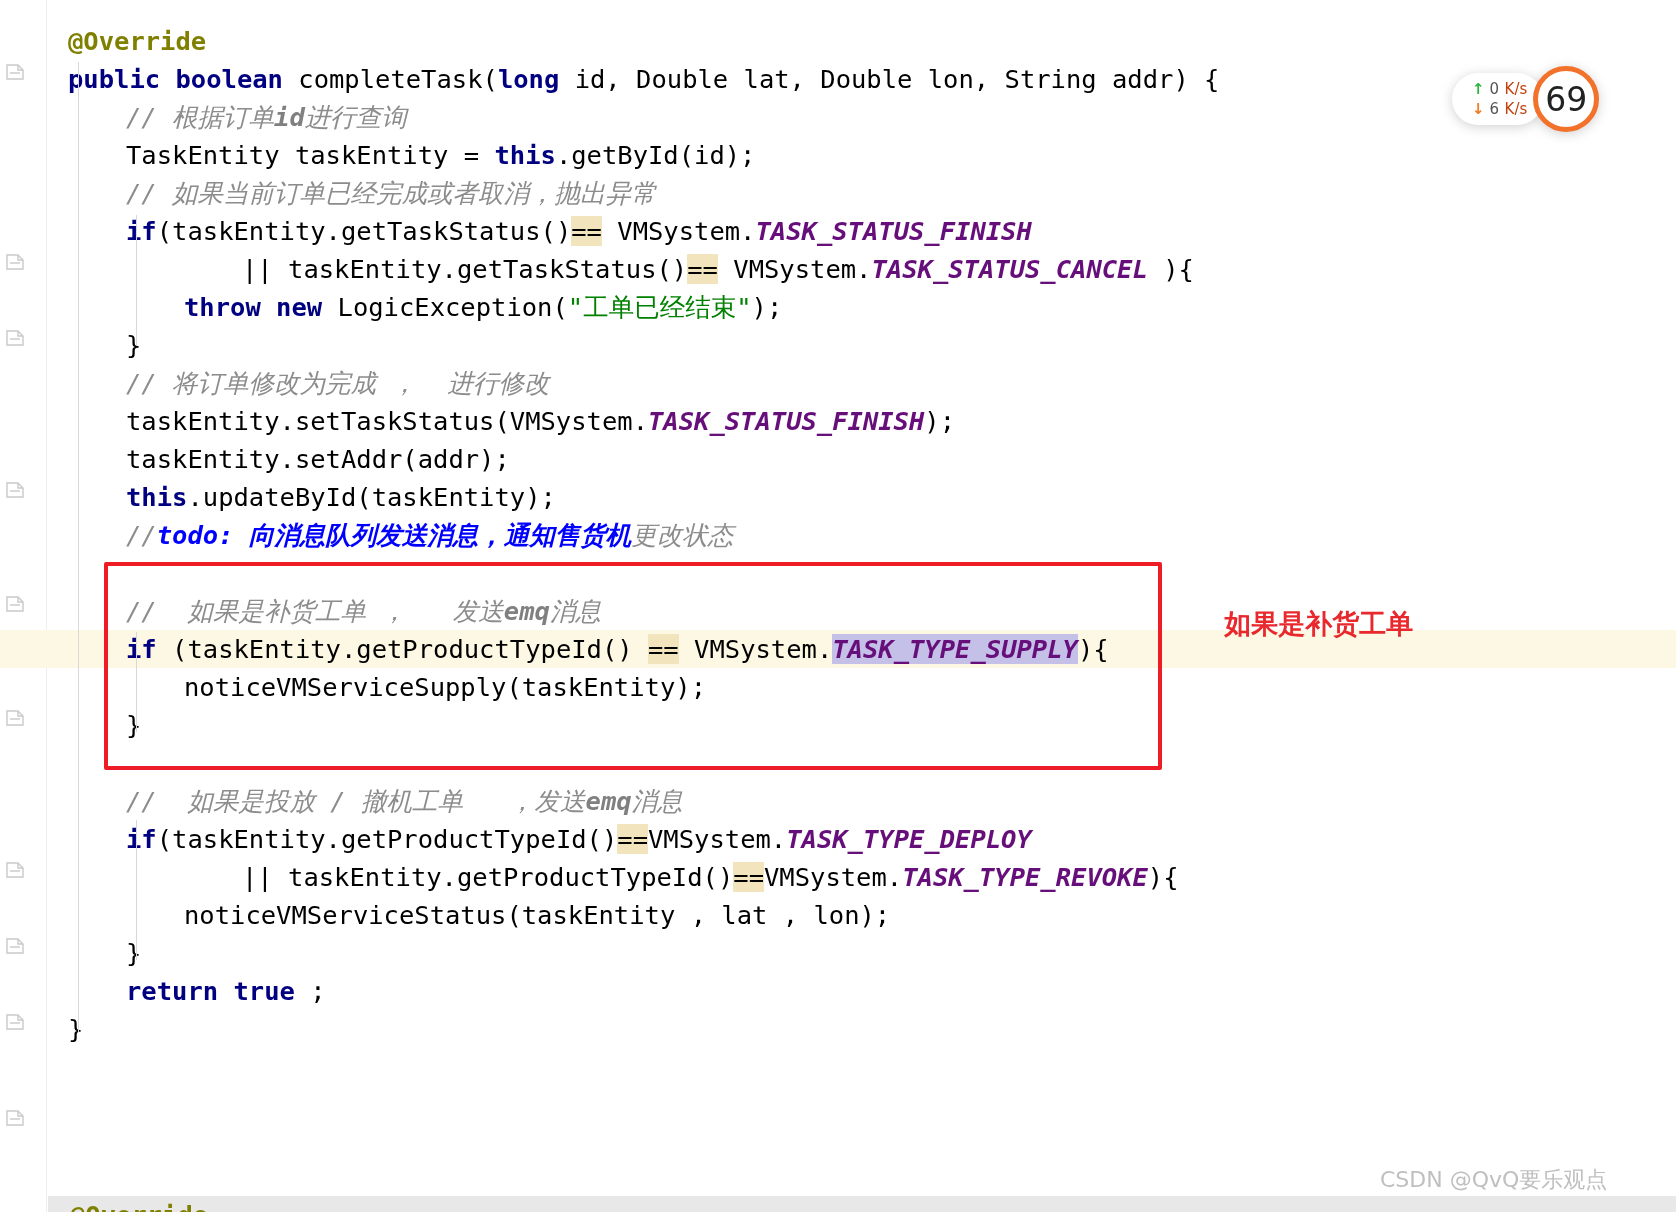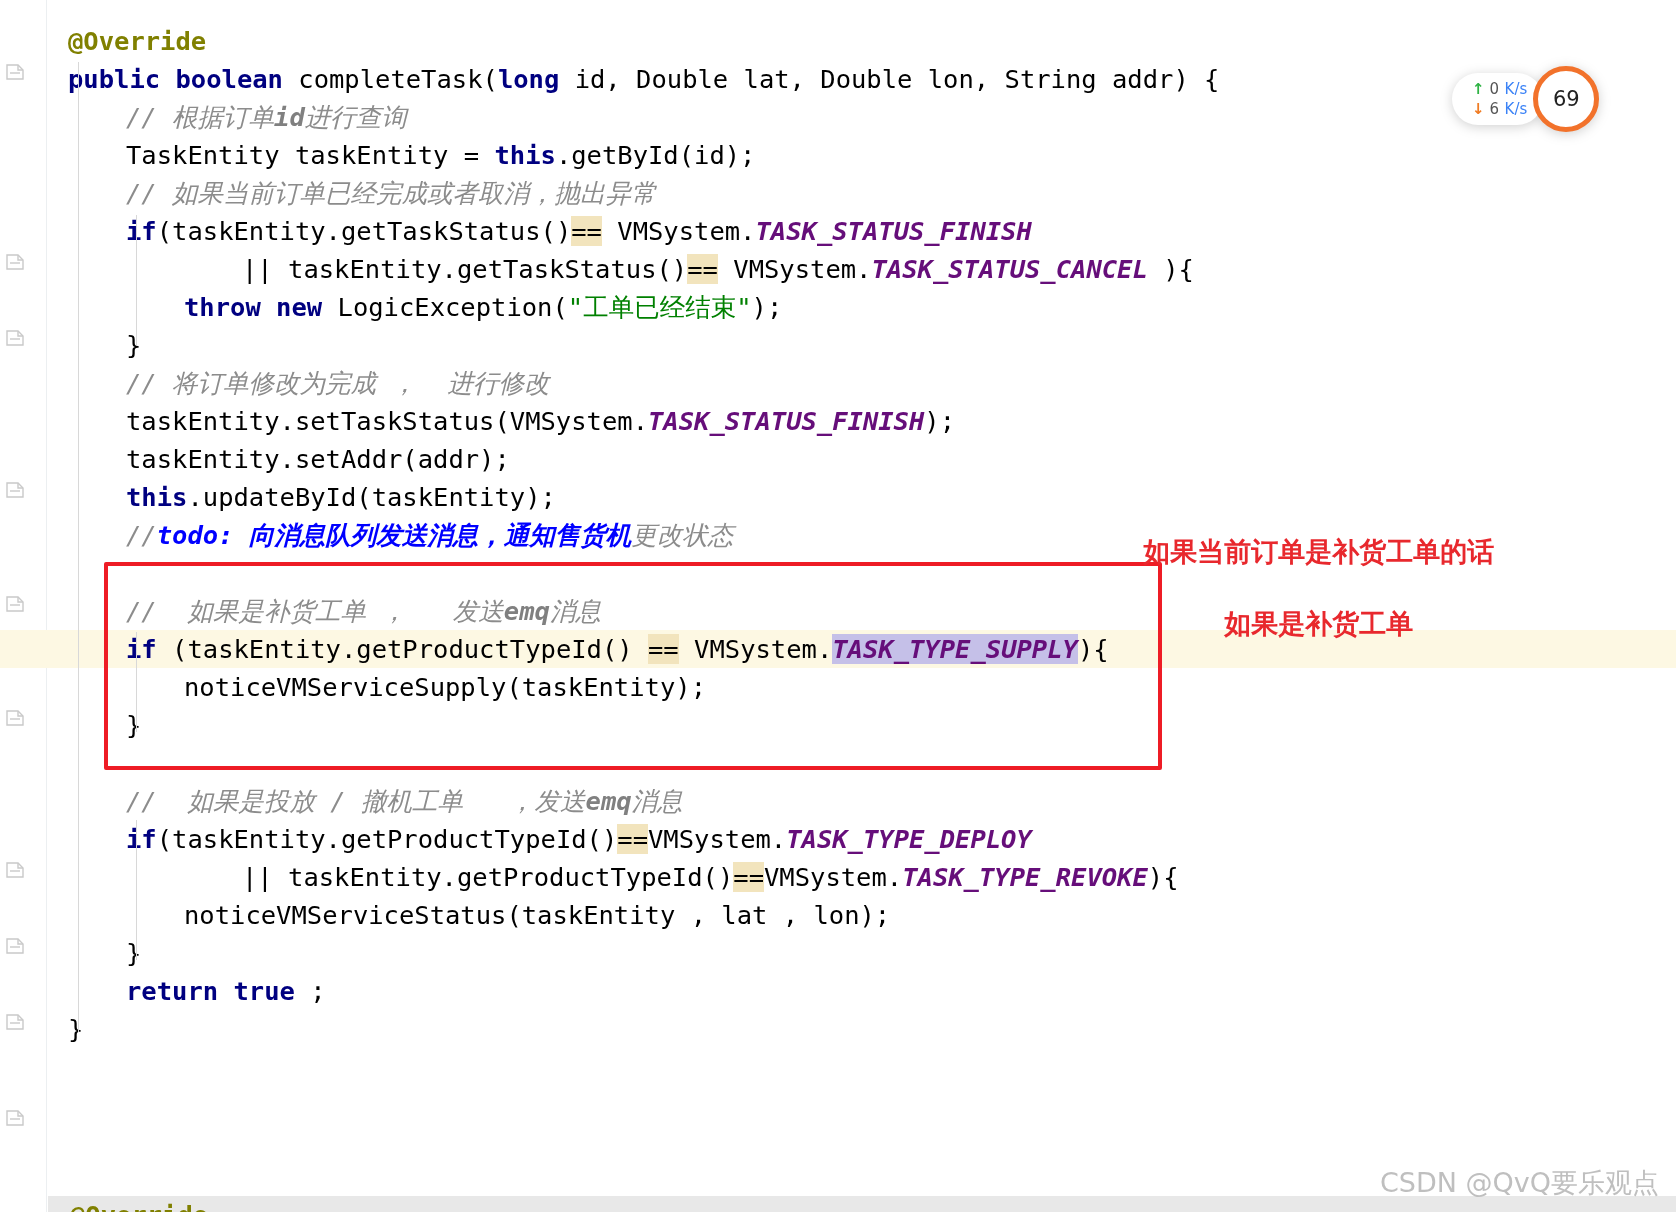--- a/index.html
+++ b/index.html
@@ -86,33 +86,33 @@
     padding:6px 16px 6px 20px;
     display:flex;flex-direction:column;justify-content:center;
     font-family:"DejaVu Sans","Liberation Sans",sans-serif;
     font-size:15px;color:#555;line-height:20px;
   }
   .net-row{display:flex;align-items:center;gap:5px;white-space:nowrap;}
   .arr{font-size:15px;font-weight:bold;}
   .arr.up{color:#2fb344;}
   .arr.down{color:#f07c24;}
   .net-num{min-width:10px;}
-  .net-unit{color:#3b82f6;}
+  .net-unit{color:#c2410c;}
   .gauge{
     width:66px;height:66px;border-radius:50%;
     background:#ffffff;border:5px solid #f2722b;
     display:flex;align-items:center;justify-content:center;
     font-family:"DejaVu Sans","Liberation Sans",sans-serif;
-    font-size:21px;color:#222;margin-left:-10px;
+    font-size:33px;color:#222;margin-left:-10px;
     box-sizing:border-box;
   }
 
   
   .watermark{
-    position:absolute;color:#bfbfbf;font-size:27px;
+    position:absolute;color:#bfbfbf;font-size:22px;
     font-family:"DejaVu Sans","Liberation Sans",sans-serif;
     white-space:nowrap;
   }
 </style>
 </head>
 <body>
 
 <div id="editor">
 
   <div class="gutter">
@@ -190,21 +190,21 @@
   <div class="code" id="code-area" style="padding-top: 22px;"><div class="line"><span style="position: relative; margin-left: 20px;"><span class="anno">@Override</span></span></div><div class="line"><span style="position: relative; margin-left: 20px;"><span class="kw">public boolean </span><span class="plain">completeTask(</span><span class="kw">long</span><span class="plain"> id, Double lat, Double lon, String addr) {</span></span></div><div class="line"><span style="position: relative; margin-left: 78px;"><span class="cmt">// 根据订单</span><span class="cmt"><b>id</b></span><span class="cmt">进行查询</span></span></div><div class="line"><span style="position: relative; margin-left: 78px;"><span class="plain">TaskEntity taskEntity = </span><span class="kw">this</span><span class="plain">.getById(id);</span></span></div><div class="line"><span style="position: relative; margin-left: 78px;"><span class="cmt">// 如果当前订单已经完成或者取消，抛出异常</span></span></div><div class="line"><span style="position: relative; margin-left: 78px;"><span class="kw">if</span><span class="plain">(taskEntity.getTaskStatus()</span><span class="op-hl">==</span><span class="plain"> VMSystem.</span><span class="const">TASK_STATUS_FINISH</span></span></div><div class="line"><span style="position: relative; margin-left: 194px;"><span class="plain">|| taskEntity.getTaskStatus()</span><span class="op-hl">==</span><span class="plain"> VMSystem.</span><span class="const">TASK_STATUS_CANCEL</span><span class="plain"> ){</span></span></div><div class="line"><span style="position: relative; margin-left: 136px;"><span class="kw">throw new </span><span class="plain">LogicException(</span><span class="str">"工单已经结束"</span><span class="plain">);</span></span></div><div class="line"><span style="position: relative; margin-left: 78px;"><span class="plain">}</span></span></div><div class="line"><span style="position: relative; margin-left: 78px;"><span class="cmt">// 将订单修改为完成 ，  进行修改</span></span></div><div class="line"><span style="position: relative; margin-left: 78px;"><span class="plain">taskEntity.setTaskStatus(VMSystem.</span><span class="const">TASK_STATUS_FINISH</span><span class="plain">);</span></span></div><div class="line"><span style="position: relative; margin-left: 78px;"><span class="plain">taskEntity.setAddr(addr);</span></span></div><div class="line"><span style="position: relative; margin-left: 78px;"><span class="kw">this</span><span class="plain">.updateById(taskEntity);</span></span></div><div class="line"><span style="position: relative; margin-left: 78px;"><span class="cmt">//</span><span class="todo">todo: 向消息队列发送消息，通知售货机</span><span class="cmt">更改状态</span></span></div><div class="line"><span style="position: relative; margin-left: 78px;"><span class="plain"></span></span></div><div class="line"><span style="position: relative; margin-left: 78px;"><span class="cmt">//  如果是补货工单 ，   发送</span><span class="cmt"><b>emq</b></span><span class="cmt">消息</span></span></div><div class="line"><div class="cur-line-band" style="left: -48px;"></div><span style="position: relative; margin-left: 78px;"><span class="kw">if</span><span class="plain"> (taskEntity.getProductTypeId() </span><span class="op-hl">==</span><span class="plain"> VMSystem.</span><span class="const sel">TASK_TYPE_SUPPLY</span><span class="plain">){</span></span></div><div class="line"><span style="position: relative; margin-left: 136px;"><span class="plain">noticeVMServiceSupply(taskEntity);</span></span></div><div class="line"><span style="position: relative; margin-left: 78px;"><span class="plain">}</span></span></div><div class="line"><span style="position: relative; margin-left: 78px;"><span class="plain"></span></span></div><div class="line"><span style="position: relative; margin-left: 78px;"><span class="cmt">//  如果是投放 / 撤机工单   ，发送</span><span class="cmt"><b>emq</b></span><span class="cmt">消息</span></span></div><div class="line"><span style="position: relative; margin-left: 78px;"><span class="kw">if</span><span class="plain">(taskEntity.getProductTypeId()</span><span class="op-hl">==</span><span class="plain">VMSystem.</span><span class="const">TASK_TYPE_DEPLOY</span></span></div><div class="line"><span style="position: relative; margin-left: 194px;"><span class="plain">|| taskEntity.getProductTypeId()</span><span class="op-hl">==</span><span class="plain">VMSystem.</span><span class="const">TASK_TYPE_REVOKE</span><span class="plain">){</span></span></div><div class="line"><span style="position: relative; margin-left: 136px;"><span class="plain">noticeVMServiceStatus(taskEntity , lat , lon);</span></span></div><div class="line"><span style="position: relative; margin-left: 78px;"><span class="plain">}</span></span></div><div class="line"><span style="position: relative; margin-left: 78px;"><span class="kw">return true </span><span class="plain">;</span></span></div><div class="line"><span style="position: relative; margin-left: 20px;"><span class="plain">}</span></span></div></div>
 
   <div class="iguide" style="left:78px;top:62px;height:970px;"></div>
   <div class="iguide" style="left:136px;top:215px;height:130px;"></div>
   <div class="iguide" style="left:136px;top:632px;height:100px;"></div>
   <div class="iguide" style="left:136px;top:820px;height:140px;"></div>
 
   <div class="red-box" style="left:104px;top:562px;width:1050px;height:200px;"></div>
 
   <div class="red-note" style="left:1100px;top:498px;width:400px;">
-    <span>如果当前订单是补货工单的话</span><br>
+    <br>
     <span>如果是补货工单</span>
   </div>
 
   <div class="bottom-fold" style="top:1108px"><svg width="20" height="20" viewBox="0 0 20 20">
         <path d="M2 3 L13 3 L18 8 L18 17 L2 17 Z" fill="none" stroke="#c9c9c9" stroke-width="1.4"></path>
         <path d="M13 3 L13 8 L18 8" fill="none" stroke="#c9c9c9" stroke-width="1.4"></path>
         <path d="M5 11 L15 11" stroke="#c9c9c9" stroke-width="1.4"></path>
       </svg></div>
   <div class="bottom-strip" style="top:1196px;">
     <span class="txt">@Override</span>

